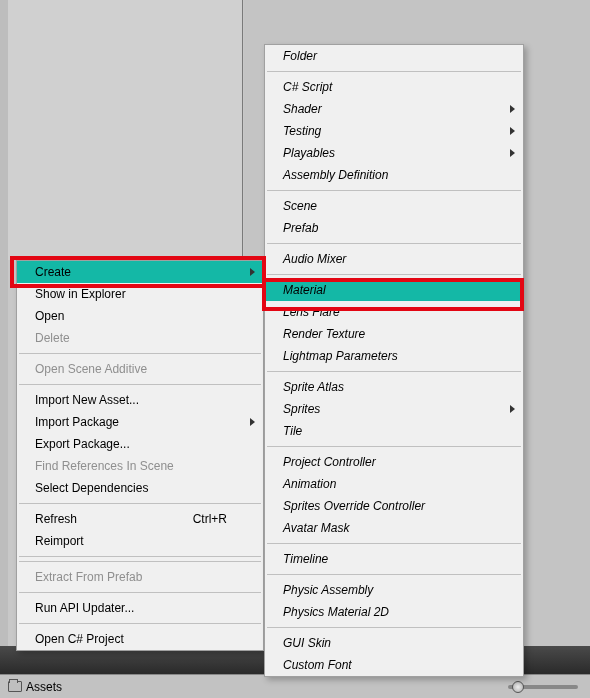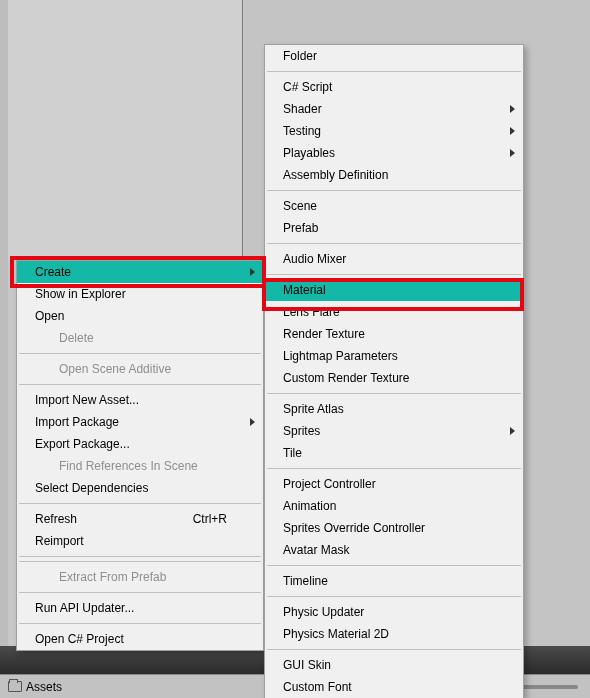--- a/index.html
+++ b/index.html
@@ -91,30 +91,31 @@
     border:1px solid #a0a0a0;
     box-shadow:3px 3px 6px rgba(0,0,0,0.25);
   }
   .menu-left {
     left:16px; top:260px;
     width:248px;
   }
   .menu-right {
     left:264px; top:44px;
     width:260px;
+    font-style:italic;
   }
   .mi {
     height:22px;
     line-height:22px;
     padding:0 20px 0 18px;
     color:#000;
     position:relative;
     white-space:nowrap;
   }
-  .mi.disabled { color:#8f8f8f;margin-left:24px; }
+  .mi.disabled { color:#8f8f8f; }
   .mi.hl { background:#14b8a6; }
   .mi .shortcut {
     position:absolute;
     right:36px;
   }
   .mi.arrow:after {
     content:"";
     position:absolute;
     right:8px; top:50%;
     transform:translateY(-50%);
@@ -190,34 +191,33 @@
   <div class="sep"></div>
   <div class="mi"><span>Scene</span></div>
   <div class="mi"><span>Prefab</span></div>
   <div class="sep"></div>
   <div class="mi"><span>Audio Mixer</span></div>
   <div class="sep"></div>
   <div class="mi hl"><span>Material</span></div>
   <div class="mi"><span>Lens Flare</span></div>
   <div class="mi"><span>Render Texture</span></div>
   <div class="mi"><span>Lightmap Parameters</span></div>
-  <div class="mi"><span>Custom Render Texture</span></div>
   <div class="sep"></div>
   <div class="mi"><span>Sprite Atlas</span></div>
   <div class="mi arrow"><span>Sprites</span></div>
   <div class="mi"><span>Tile</span></div>
   <div class="sep"></div>
   <div class="mi"><span>Project Controller</span></div>
   <div class="mi"><span>Animation</span></div>
   <div class="mi"><span>Sprites Override Controller</span></div>
   <div class="mi"><span>Avatar Mask</span></div>
   <div class="sep"></div>
   <div class="mi"><span>Timeline</span></div>
   <div class="sep"></div>
-  <div class="mi"><span>Physic Updater</span></div>
+  <div class="mi"><span>Physic Assembly</span></div>
   <div class="mi"><span>Physics Material 2D</span></div>
   <div class="sep"></div>
   <div class="mi"><span>GUI Skin</span></div>
   <div class="mi"><span>Custom Font</span></div>
 </div>
 
 <div class="redbox red-left"></div>
 <div class="redbox red-right"></div>
 
 </body></html>

